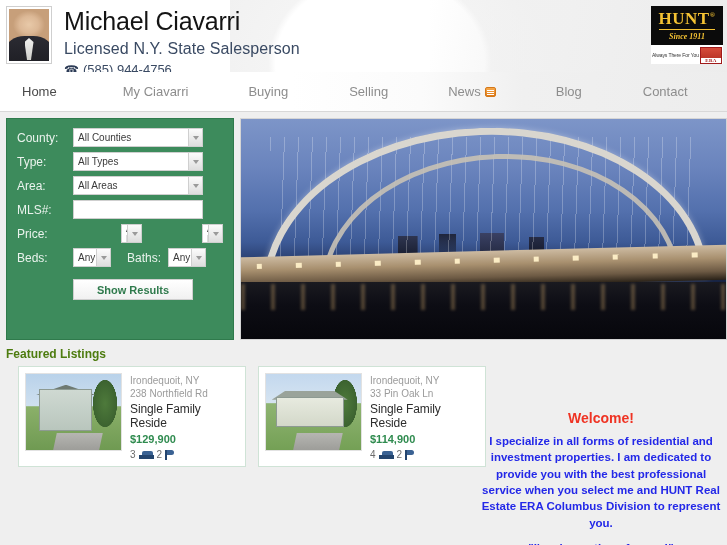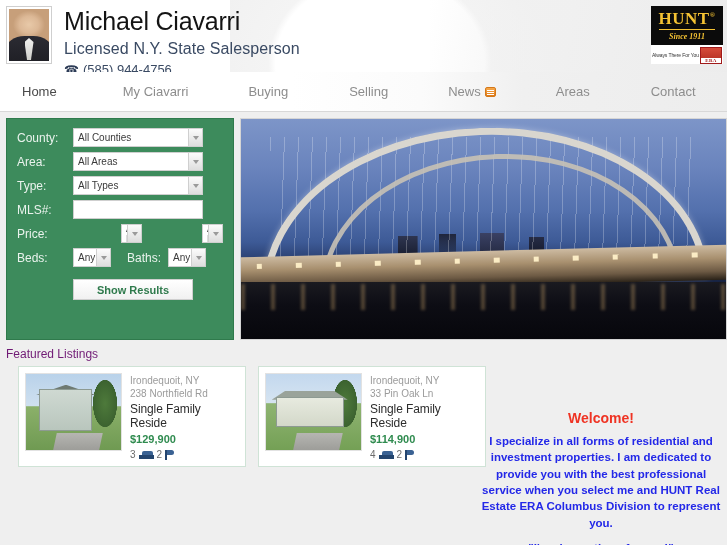--- a/index.html
+++ b/index.html
@@ -235,22 +235,23 @@
   .hero-caption {
     position: absolute; left: 0; right: 0; bottom: 0;
     padding: 8px 0 8px 16px;
     background: linear-gradient(180deg, rgba(10,10,14,.0) 0%, rgba(10,10,14,.55) 35%, rgba(8,8,12,.75) 100%);
   }
   .hero-title { font-size: 14px; color: #e9e9e9; letter-spacing: .1px; }
   .hero-sub { font-size: 9px; color: #c9c9c9; margin-top: 3px; letter-spacing: .3px; }
 
   
   .featured-head {
-    font-size: 12px; color: #701a75;
+    font-size: 12px; color: #4d7c0f;
     padding: 7px 0 5px 6px;
+    font-weight: bold;
   }
   .cards { display: flex; gap: 12px; padding-left: 18px; }
   .card {
     width: 228px; background: #ffffff;
     border: 1px solid #cfe3d6;
     display: flex; padding: 6px; gap: 8px;
   }
   .card-photo {
     width: 97px; height: 78px; flex: 0 0 97px;
     border: 1px solid #e2e2e2; overflow: hidden; position: relative;
@@ -390,52 +391,52 @@
     <span>Buying</span>
   </div>
   <div class="nav-item" style="margin-right:52px;">
     <span>Selling</span>
   </div>
   <div class="nav-item" style="margin-right:52px;">
     <span>News</span>
     <span class="rss-badge"></span>
   </div>
   <div class="nav-item" style="margin-right:53px;">
-    <span>Areas</span>
+    <span>Blog</span>
   </div>
   <div class="nav-item">
     <span>Contact</span>
   </div>
 </div>
 
 <div class="band">
 
   <div class="search-panel">
     <div class="frow">
       <div class="flabel">County:</div>
       <div class="fselect wide">
         <span>All Counties</span>
         <span class="caret">
             <i></i>
           </span>
       </div>
     </div>
     <div class="frow">
+      <div class="flabel">Type:</div>
+      <div class="fselect wide">
+        <span>All Types</span>
+        <span class="caret">
+            <i></i>
+          </span>
+      </div>
+    </div>
+    <div class="frow">
       <div class="flabel">Area:</div>
       <div class="fselect wide">
         <span>All Areas</span>
-        <span class="caret">
-            <i></i>
-          </span>
-      </div>
-    </div>
-    <div class="frow">
-      <div class="flabel">Type:</div>
-      <div class="fselect wide">
-        <span>All Types</span>
         <span class="caret">
             <i></i>
           </span>
       </div>
     </div>
     <div class="frow">
       <div class="flabel">MLS#:</div>
       <input class="ftext" value="" style="">
     </div>
     <div class="frow">

